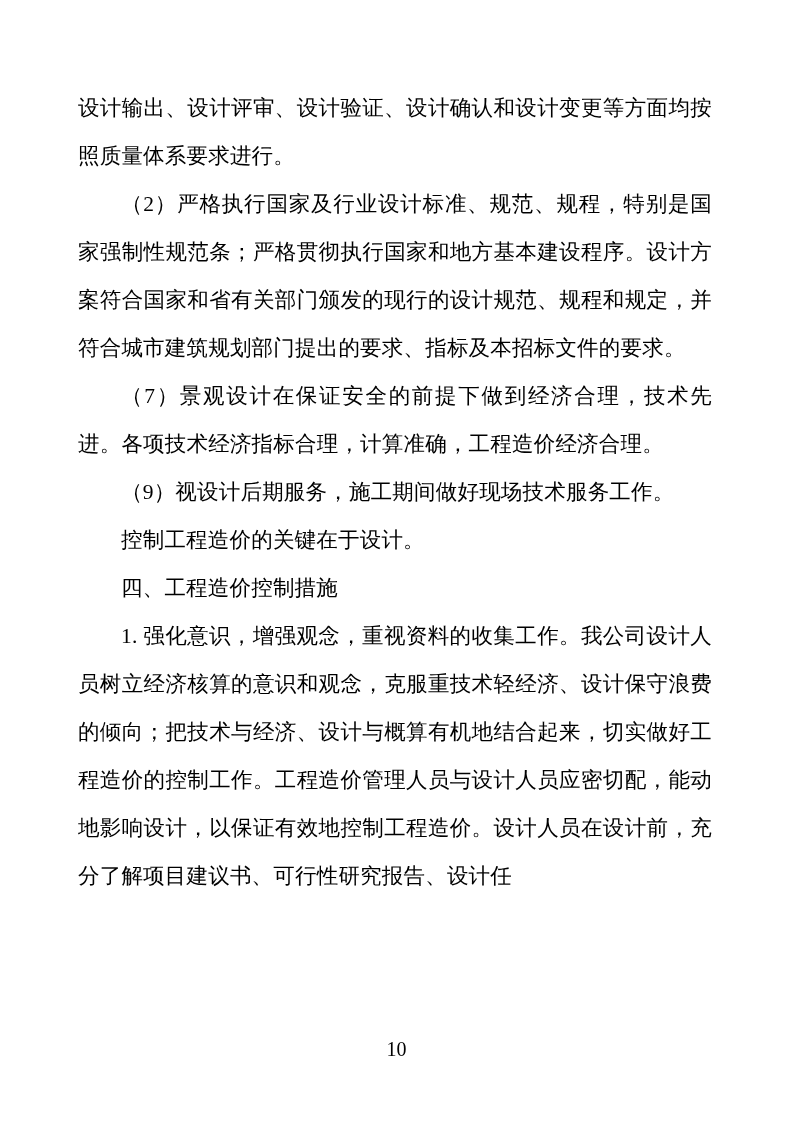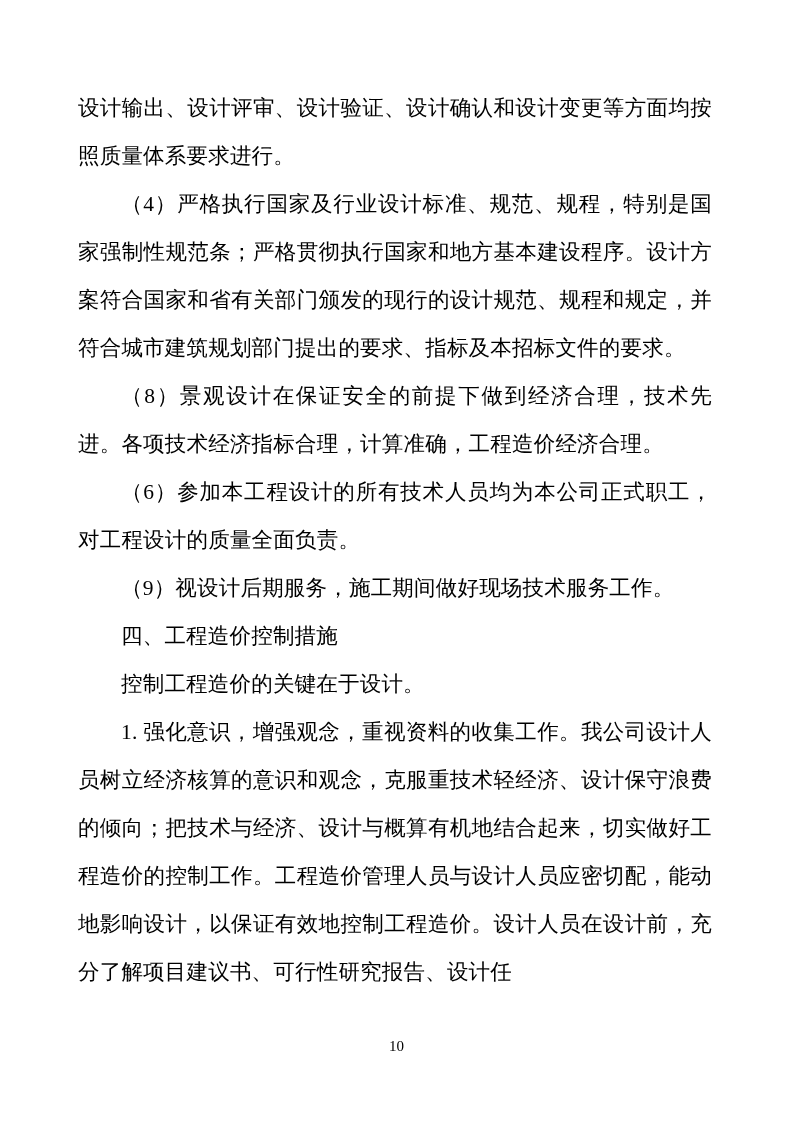--- a/index.html
+++ b/index.html
@@ -33,33 +33,32 @@
   }
   .indent {
     text-indent: 43px;
   }
   .pagenum {
     position: absolute;
     left: 0;
     right: 0;
     top: 1038px;
     text-align: center;
-    font-size: 15px;
+    font-size: 20px;
     color: #000000;
     font-family: "Liberation Serif", "DejaVu Serif", serif;
   }
 </style>
 </head>
 <body>
 
 <div class="page">
   <div class="content">
     <p class="para">设计输出、设计评审、设计验证、设计确认和设计变更等方面均按照质量体系要求进行。</p>
-    <p class="para indent">（4）严格执行国家及行业设计标准、规范、规程，特别是国家强制性规范条；严格贯彻执行国家和地方基本建设程序。设计方案符合国家和省有关部门颁发的现行的设计规范、规程和规定，并符合城市建筑规划部门提出的要求、指标及本招标文件的要求。</p>
-    <p class="para indent">（8）景观设计在保证安全的前提下做到经济合理，技术先进。各项技术经济指标合理，计算准确，工程造价经济合理。</p>
-    <p class="para indent">（6）参加本工程设计的所有技术人员均为本公司正式职工，对工程设计的质量全面负责。</p>
+    <p class="para indent">（2）严格执行国家及行业设计标准、规范、规程，特别是国家强制性规范条；严格贯彻执行国家和地方基本建设程序。设计方案符合国家和省有关部门颁发的现行的设计规范、规程和规定，并符合城市建筑规划部门提出的要求、指标及本招标文件的要求。</p>
+    <p class="para indent">（7）景观设计在保证安全的前提下做到经济合理，技术先进。各项技术经济指标合理，计算准确，工程造价经济合理。</p>
     <p class="para indent">（9）视设计后期服务，施工期间做好现场技术服务工作。</p>
+    <p class="para indent">控制工程造价的关键在于设计。</p>
     <p class="para indent">四、工程造价控制措施</p>
-    <p class="para indent">控制工程造价的关键在于设计。</p>
     <p class="para indent">1. 强化意识，增强观念，重视资料的收集工作。我公司设计人员树立经济核算的意识和观念，克服重技术轻经济、设计保守浪费的倾向；把技术与经济、设计与概算有机地结合起来，切实做好工程造价的控制工作。工程造价管理人员与设计人员应密切配，能动地影响设计，以保证有效地控制工程造价。设计人员在设计前，充分了解项目建议书、可行性研究报告、设计任</p>
   </div>
   <div class="pagenum">10</div>
 </div>
 
 </body></html>

